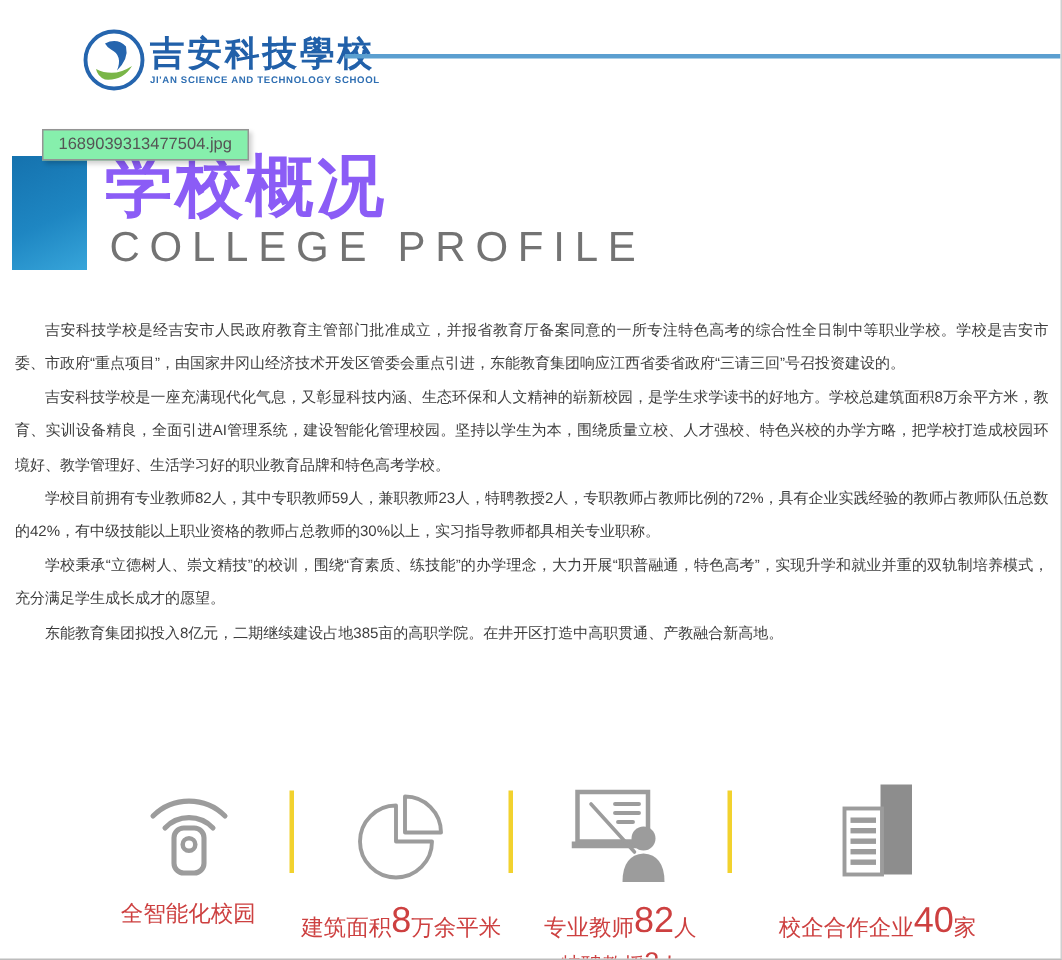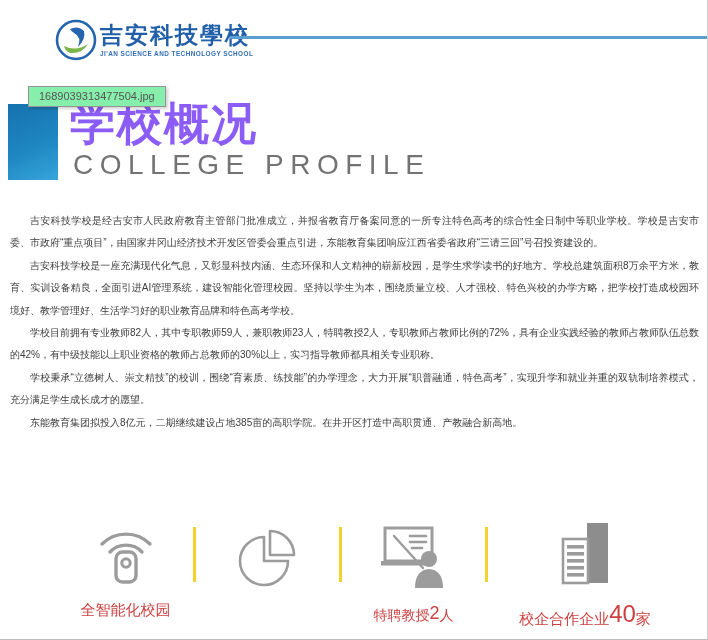--- a/index.html
+++ b/index.html
@@ -136,38 +136,48 @@
     </div>
 
     <div class="divider"></div>
 
     <div class="feature f2">
       <div class="icon-box">
         <svg width="64" height="68" viewBox="0 0 64 68">
           <path d="M28 15 A24 24 0 1 0 52 39 L28 39 Z" fill="#fff" stroke="#9c9c9c" stroke-width="2.6" stroke-linejoin="round"></path>
           <path d="M34 9 A24 24 0 0 1 58 33 L34 33 Z" fill="#fff" stroke="#9c9c9c" stroke-width="2.6" stroke-linejoin="round"></path>
         </svg>
+      </div>
+      <div class="caption">
+        <span>建筑面积</span>
+          <span class="num">8</span>
+          <span>万余平米</span>
       </div>
     </div>
 
     <div class="divider"></div>
 
     <div class="feature f3">
       <div class="icon-box">
         <svg width="66" height="68" viewBox="0 0 66 68">
           <rect x="4" y="6" width="47" height="33" fill="#fff" stroke="#9c9c9c" stroke-width="3"></rect>
           <line class="ln" stroke-width="2.6" x1="29" y1="14" x2="45" y2="14"></line>
           <line class="ln" stroke-width="2.6" x1="29" y1="20" x2="45" y2="20"></line>
           <line class="ln" stroke-width="2.6" x1="31" y1="26" x2="41" y2="26"></line>
           <rect class="fl" x="0" y="39" width="52" height="4.5"></rect>
           <line class="ln" stroke-width="2.4" x1="13" y1="14" x2="42" y2="46"></line>
           <circle class="fl" cx="48" cy="37" r="8"></circle>
           <path class="fl" d="M34 66 Q34 48 48 47 Q62 48 62 66 Z"></path>
         </svg>
       </div>
+      <div class="caption">
+        <span>专业教师</span>
+          <span class="num">82</span>
+          <span>人</span>
+      </div>
       <div class="caption caption2">
         <span>特聘教授</span>
           <span class="num">2</span>
           <span>人</span>
       </div>
     </div>
 
     <div class="divider"></div>
 
     <div class="feature f4">

